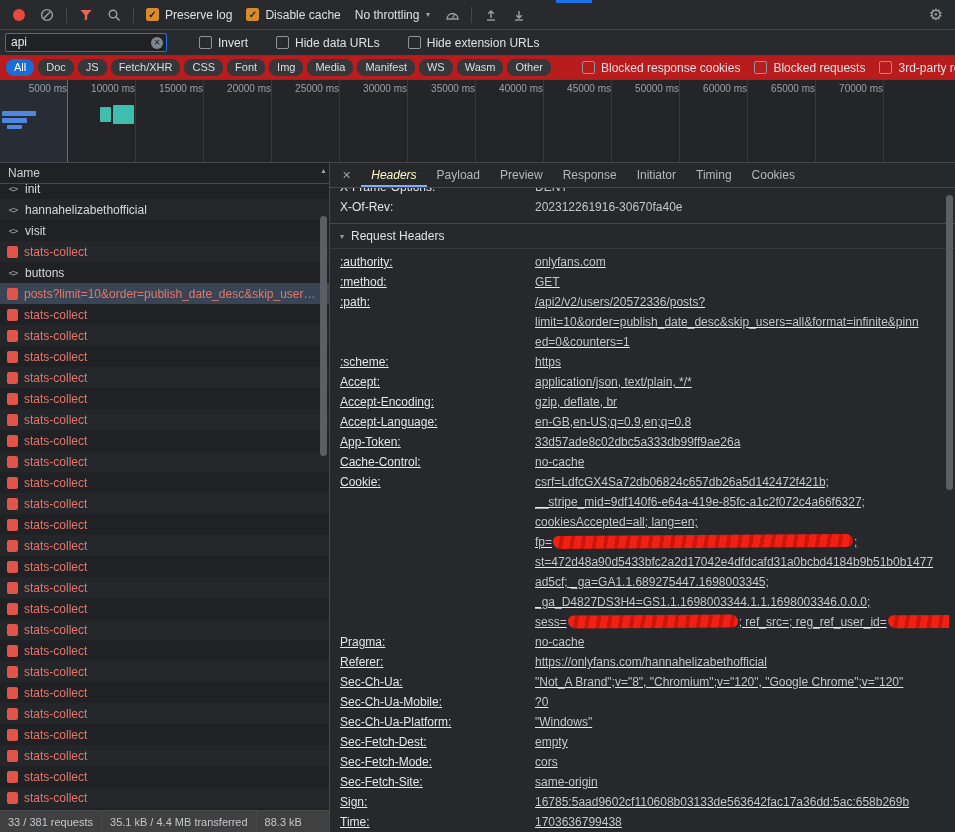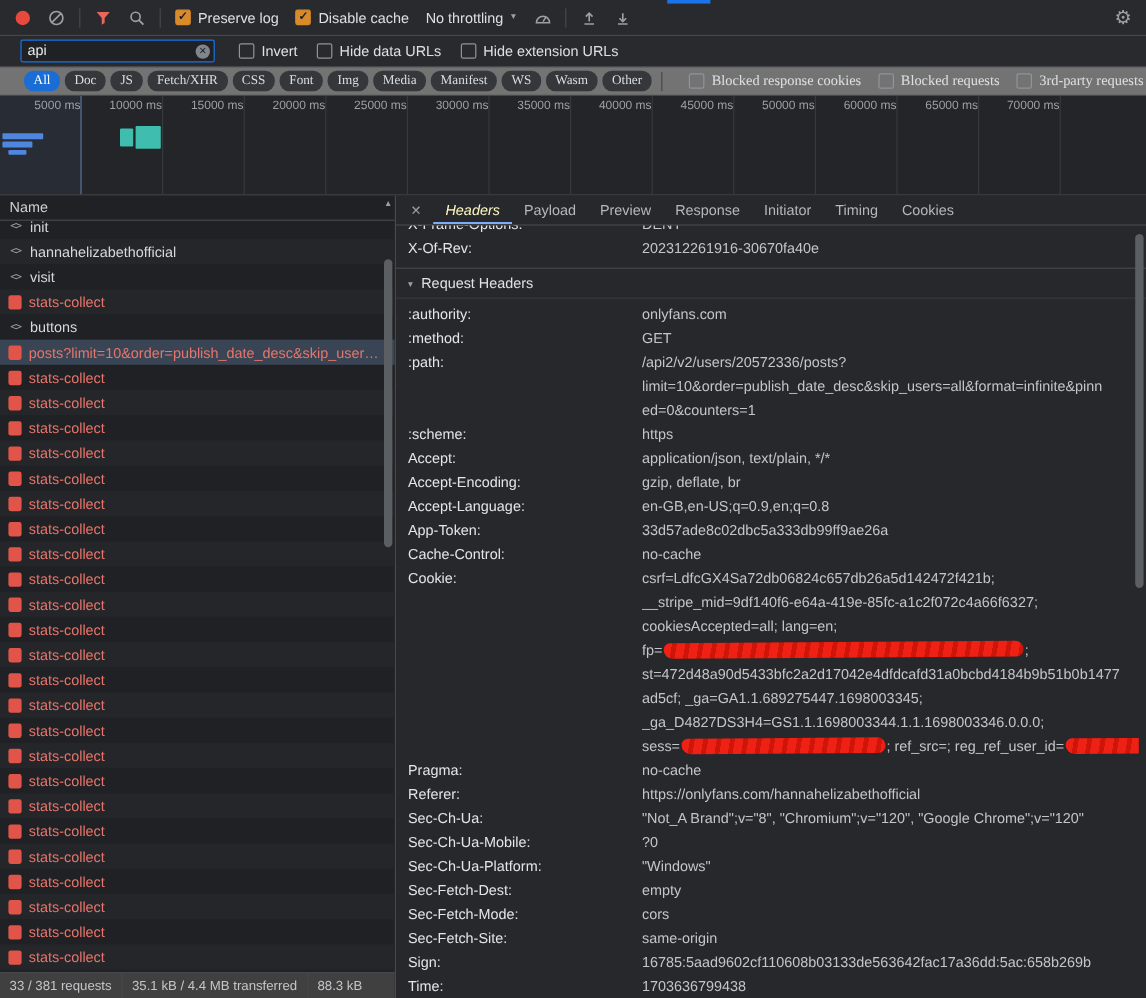--- a/index.html
+++ b/index.html
@@ -15,27 +15,27 @@
   .cb-wrap { display: flex; align-items: center; gap: 6px; padding: 0 6px; color: #dde0e3; cursor: default; white-space: nowrap; }
   .cb { width: 13px; height: 13px; border: 1.5px solid #8f959c; border-radius: 2px; flex: 0 0 13px; background: transparent; }
   .cb.checked { background: #d98a2b; border-color: #d98a2b; position: relative; }
   .cb.checked::after { content: "✓"; position: absolute; left: 0; top: -1px; width: 100%; text-align: center; font-size: 10px; font-weight: bold; color: #202124; line-height: 13px; }
   .throttle { display: flex; align-items: center; gap: 5px; padding: 0 6px; color: #dde0e3; }
   .dd-arrow { font-size: 7px; color: #9aa0a6; }
   .flex-spacer { flex: 1; }
   .gear { font-size: 16px; color: #9aa0a6; background: none; border: none; width: 26px; height: 24px; }
 
   
-  .filterbar { height: 26px; flex: 0 0 26px; display: flex; align-items: center; gap: 4px; background: #292a2d; border-bottom: 1px solid #47484b; padding: 0 17px; }
+  .filterbar { height: 26px; flex: 0 0 26px; display: flex; align-items: center; gap: 16px; background: #292a2d; border-bottom: 1px solid #47484b; padding: 0 5px; }
   .filter-input-wrap { position: relative; width: 162px; height: 19px; margin-right: 10px; flex: 0 0 162px; }
   .filter-input { width: 100%; height: 100%; background: #202124; border: 1.5px solid #1a73e8; border-radius: 2px; color: #e8eaed; font-family: inherit; font-size: 12px; padding: 0 18px 1px 5px; outline: none; }
   .clear-x { position: absolute; right: 4px; top: 3.5px; width: 12px; height: 12px; border-radius: 50%; background: #80868d; color: #202124; font-size: 8px; line-height: 12px; text-align: center; }
 
   
-  .typebar { height: 24px; flex: 0 0 24px; display: flex; align-items: center; background: #737373; border-bottom: 1px solid #47484b; padding: 0 20px; gap: 4px; font-family: Liberation Serif, serif; }
+  .typebar { height: 24px; flex: 0 0 24px; display: flex; align-items: center; background: #b91c1c; border-bottom: 1px solid #47484b; padding: 0 6px; gap: 4px; }
   .chips { display: flex; align-items: center; gap: 4px; }
   .chip { background: #35373b; border: none; border-radius: 8px; color: #dbdee1; font-family: inherit; font-size: 11px; padding: 2px 8px 3px; cursor: default; white-space: nowrap; }
   .chip-active { background: #1a6dd5; color: #fff; }
   .type-cbs { display: flex; align-items: center; gap: 2px; margin-left: 8px; }
 
   
   .overview { height: 83px; flex: 0 0 83px; position: relative; background: #242528; border-bottom: 1px solid #47484b; overflow: hidden; }
   .ticks { position: absolute; inset: 0; display: flex; }
   .tick-seg { flex: 0 0 68px; height: 100%; border-right: 1px solid #37393d; text-align: right; }
   .tick-label { display: block; margin: 3px 0 0 19px; font-size: 10px; color: #9aa0a6; white-space: nowrap; }
@@ -83,21 +83,21 @@
   .dtab { display: flex; align-items: center; padding: 0 10px; color: #b4b7bb; cursor: default; white-space: nowrap; }
   .dtab-active { color: #fef9c3; box-shadow: inset 0 -2px 0 #7cacf8; font-style: italic; }
   .details-content { flex: 1; overflow: hidden; }
   .resp-tail { margin-top: -11px; }
   .hdr-row { display: flex; padding-left: 10px; }
   .hdr-name { flex: 0 0 195px; color: #e3e5e8; line-height: 20px; white-space: nowrap; overflow: hidden; }
   .hdr-value { flex: 1; color: #c3c6c9; line-height: 20px; min-width: 0; padding-right: 6px; }
   .hdr-line { white-space: nowrap; overflow: hidden; }
   .section-header { margin-top: 6px; border-top: 1px solid #47484b; border-bottom: 1px solid #37393c; height: 26px; display: flex; align-items: center; gap: 7px; padding-left: 10px; color: #dfe1e4; }
   .tri { font-size: 8px; color: #9aa0a6; }
-  #req-headers { padding-top: 3px; }
+  #req-headers { padding-top: 3px; text-decoration: underline; }
   .seg-redact { display: inline-block; height: 13px; vertical-align: -2px; margin: 0 1px; border-radius: 7px 9px 8px 10px; background: repeating-linear-gradient(100deg, #ef2014 0 7px, #cf140a 7px 11px); transform: rotate(-0.4deg); }
 </style>
 </head>
 <body>
 
 <div class="devtools">
   <div class="blue-strip"></div>
 
   <div class="toolbar">
     <button class="tbtn">

